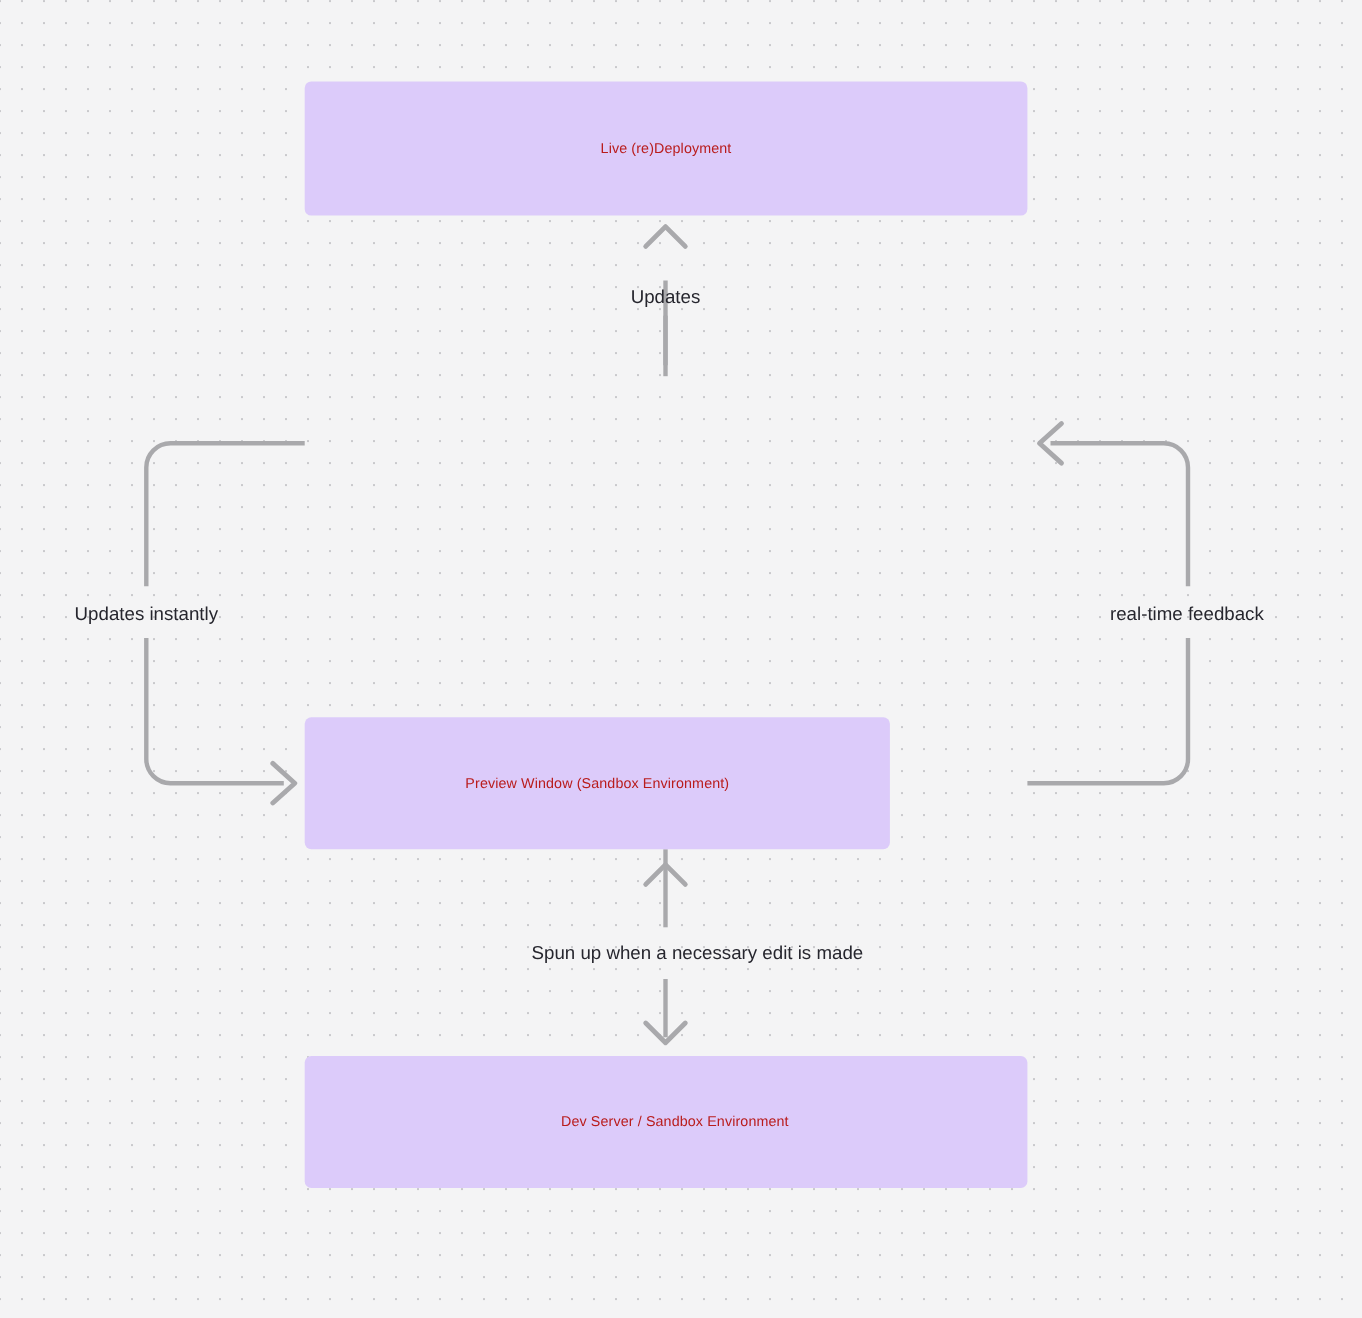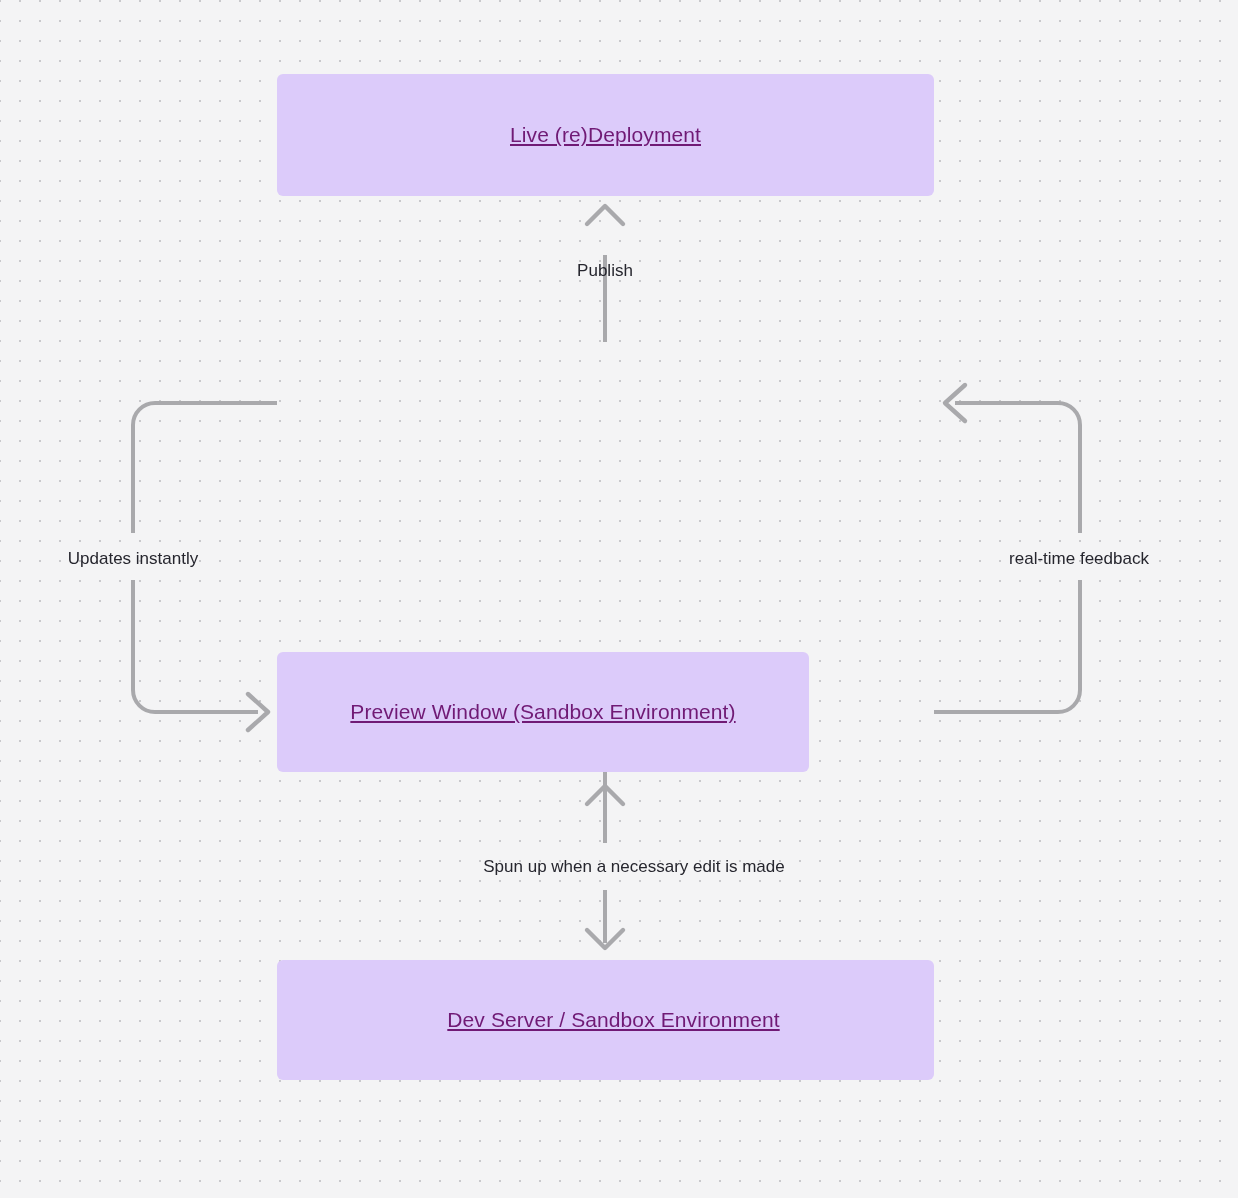--- a/index.html
+++ b/index.html
@@ -53,27 +53,26 @@
   .node {
     position: absolute;
     background-color: #dccbfa;
     border-radius: 6px;
     display: flex;
     align-items: center;
     justify-content: center;
     box-sizing: border-box;
   }
   .node-label {
-    font-size: 21px;
-    color: #701a75;
+    font-size: 13px;
+    color: #b91c1c;
     letter-spacing: 0.1px;
     text-align: center;
     line-height: 1.2;
     white-space: nowrap;
-    text-decoration: underline;
   }
 
   #node-live      { left: 277px; top: 74px;  width: 657px; height: 122px; }
   #node-user      { left: 277px; top: 342px; width: 657px; height: 121px; }
   #node-preview   { left: 277px; top: 652px; width: 532px; height: 120px; }
   #node-devserver { left: 277px; top: 960px; width: 657px; height: 120px; padding-left: 16px; }
 
   
   .edge-label {
     position: absolute;
@@ -127,18 +126,18 @@
 
 
   <div class="node" id="node-preview">
     <span class="node-label">Preview Window (Sandbox Environment)</span>
   </div>
 
   <div class="node" id="node-devserver">
     <span class="node-label">Dev Server / Sandbox Environment</span>
   </div>
 
-  <div class="edge-label" id="label-publish">Publish</div>
+  <div class="edge-label" id="label-publish">Updates</div>
   <div class="edge-label" id="label-updates">Updates instantly</div>
   <div class="edge-label" id="label-realtime">real-time feedback</div>
   <div class="edge-label" id="label-spunup">Spun up when a necessary edit is made</div>
 
 </div>
 
 </body></html>

